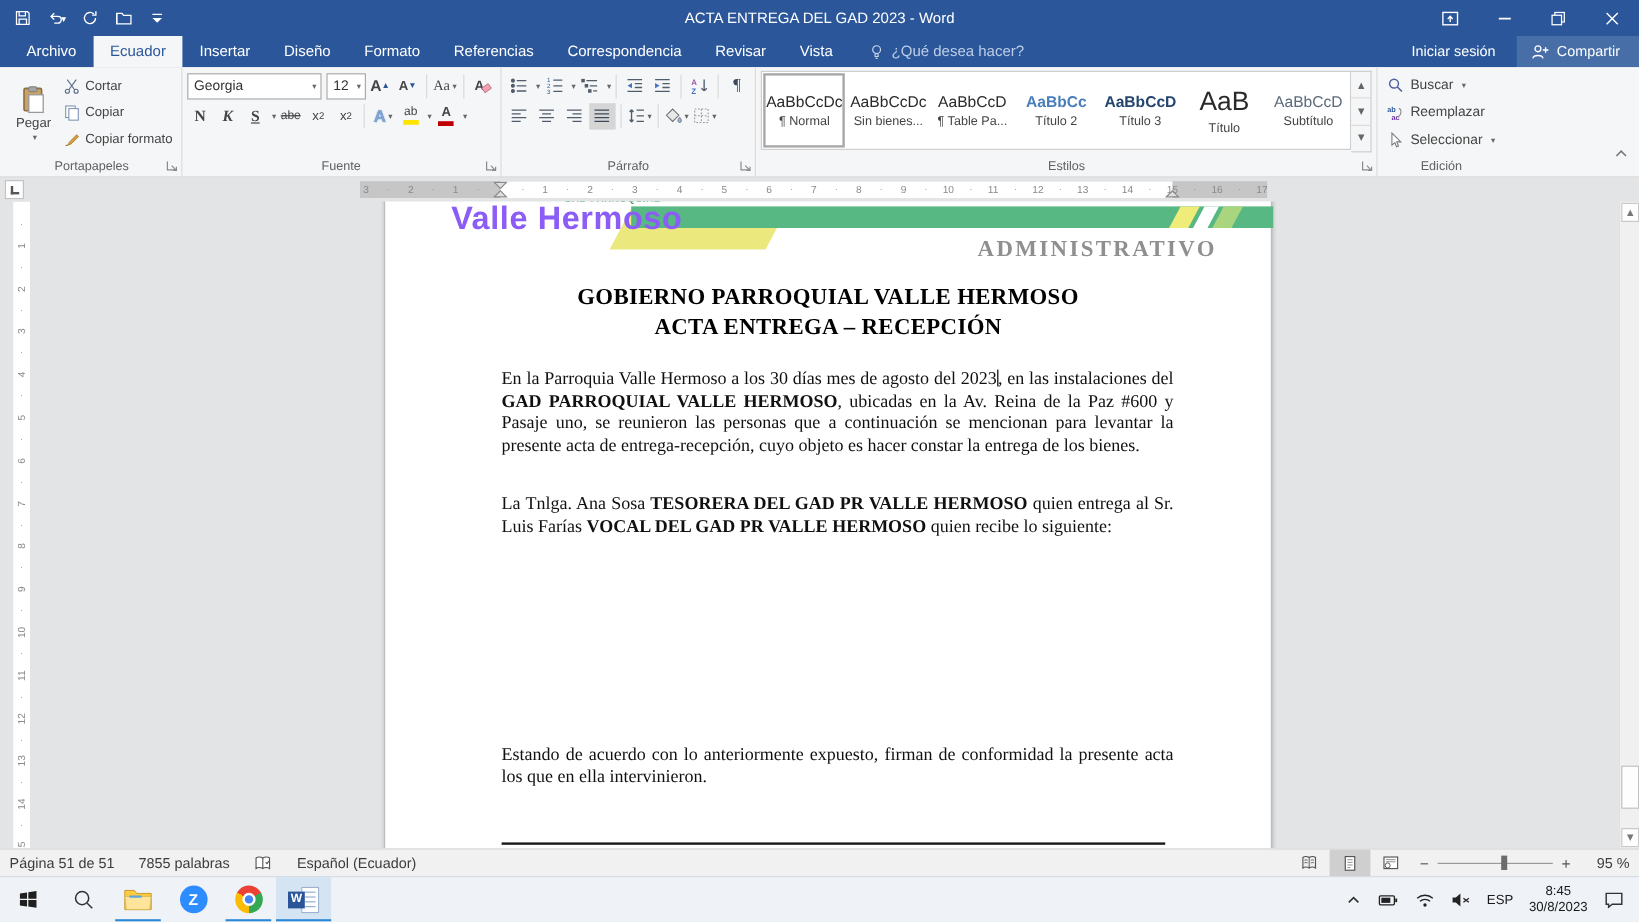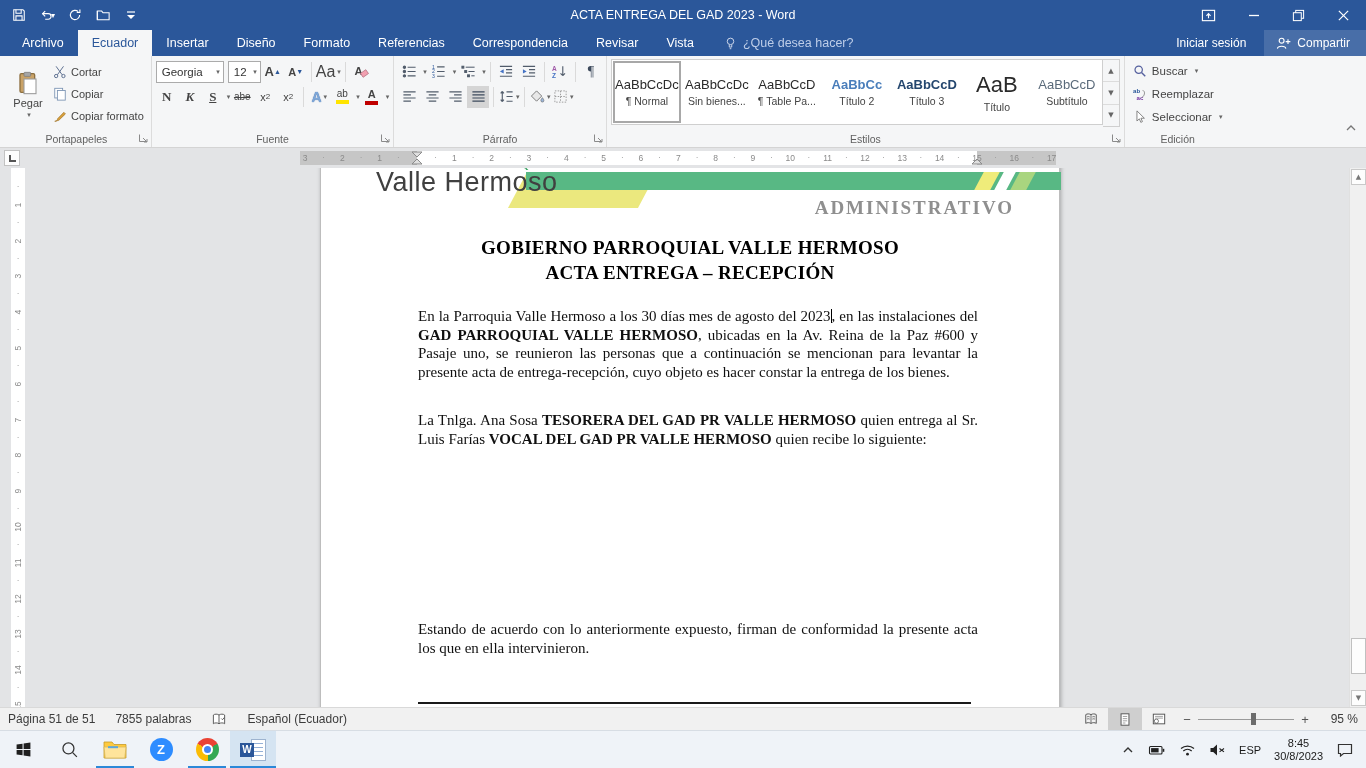--- a/index.html
+++ b/index.html
@@ -38,21 +38,21 @@
   .vsep { width:1px; height:20px; background:#dadada; margin:0 3px; }
 
   
   .clip-wrap { display:flex; height:72px; }
   .paste-btn { width:44px; display:flex; flex-direction:column; align-items:center; justify-content:center; gap:2px; font-size:11px; color:#444; }
   .clip-col { display:flex; flex-direction:column; justify-content:flex-start; padding-top:2px; }
   .sbtn { display:flex; align-items:center; gap:4px; height:22px; font-size:11px; color:#444; padding:0 3px; white-space:nowrap; }
 
   
   .selbox { display:flex; align-items:center; justify-content:space-between; background:#fff; border:1px solid #ababab; height:22px; font-size:11.5px; color:#333; padding:0 3px 0 5px; }
-  .f-name { width:68px; }
+  .f-name { width:112px; }
   .f-size { width:33px; margin-left:3px; }
   .tbtn { font-family:"Liberation Serif",serif; font-weight:bold; font-size:13px; }
   .sub2 { font-size:8px; vertical-align:sub; }
   .sup2 { font-size:8px; vertical-align:super; }
   .stackbtn { display:flex; flex-direction:column; align-items:center; justify-content:center; line-height:1; }
   .colorbar { display:block; width:13px; height:4px; margin-top:1px; }
 
   
   .g-styles { display:flex; flex-direction:column; }
   .styles-wrap { display:flex; height:68px; }
@@ -82,21 +82,21 @@
 
   
   .docarea { position:absolute; top:168px; left:0; right:0; height:539px; background:#e3e4e6; overflow:hidden; }
   .v-ruler { position:absolute; left:11px; top:0; width:14px; height:539px; background:#fff; overflow:hidden; }
   .vnum { position:absolute; left:0; width:14px; text-align:center; transform:rotate(-90deg); font-size:8.5px; color:#8a8a8a; }
   .vdot { position:absolute; left:0; width:14px; text-align:center; font-size:8px; color:#9a9a9a; }
 
   .page { position:absolute; left:320px; top:-16px; width:740px; height:800px; background:#fff; border:1px solid #bdbdbd; box-shadow:1px 1px 4px rgba(0,0,0,.28); }
 
   .logo-small { position:absolute; left:149px; top:8px; font-size:8px; font-weight:bold; color:#35a05e; letter-spacing:.5px; }
-  .logo-main { position:absolute; left:55px; top:14px; font-size:27px; font-weight:normal; color:#404040; letter-spacing:.5px; }
+  .logo-main { position:absolute; left:55px; top:14px; font-size:27px; font-weight:bold; color:#8b5cf6; letter-spacing:.5px; }
   .hdr-yellow { position:absolute; left:196px; top:21px; width:130px; height:34px; background:#ebe87e; transform:skewX(-28deg); }
   .hdr-bar { position:absolute; left:205px; top:19px; width:535px; height:18px; background:#58b884; }
   .hdr-slash { position:absolute; top:19px; height:18px; transform:skewX(-28deg); }
   .hdr-admin { position:absolute; top:44px; right:45px; font-family:"Liberation Serif",serif; font-weight:bold; font-size:19px; letter-spacing:2px; color:#8f8f8f; }
 
   .doc-title { position:absolute; left:0; right:0; text-align:center; font-family:"Liberation Serif",serif; font-weight:bold; font-size:19px; color:#000; letter-spacing:.3px; }
   .para { position:absolute; left:97px; width:560px; text-align:justify; font-family:Liberation Serif, serif; font-size:15px; line-height:18.6px; color:#101010; }
   .para .b { font-weight:bold; }
   .caret { display:inline-block; width:1px; height:14px; background:#000; vertical-align:-2px; }
 
@@ -297,21 +297,21 @@
         <div class="ibtn">
             <span style="font-size:13px;font-weight:bold;">A</span>
             <span style="color:#2b579a;font-size:7px;vertical-align:top;">▲</span>
           </div>
         <div class="ibtn">
             <span style="font-size:11px;font-weight:bold;">A</span>
             <span style="color:#2b579a;font-size:7px;">▼</span>
           </div>
         <div class="vsep"></div>
         <div class="ibtn">
-            <span style="font-size:16px;">Aa</span>
+            <span style="font-size:12px;font-family:Liberation Serif, serif;">Aa</span>
             <span class="dd">▾</span>
           </div>
         <div class="vsep"></div>
         <div class="ibtn">
           <svg width="16" height="15" viewBox="0 0 16 16">
               <text x="1" y="12" font-size="12" font-weight="bold" fill="#444">A</text>
               <rect x="8" y="8" width="7" height="5" transform="rotate(-35 11 10)" fill="#f2a0b0" stroke="#b06a7a" stroke-width=".7"></rect>
             </svg>
         </div>
       </div>

